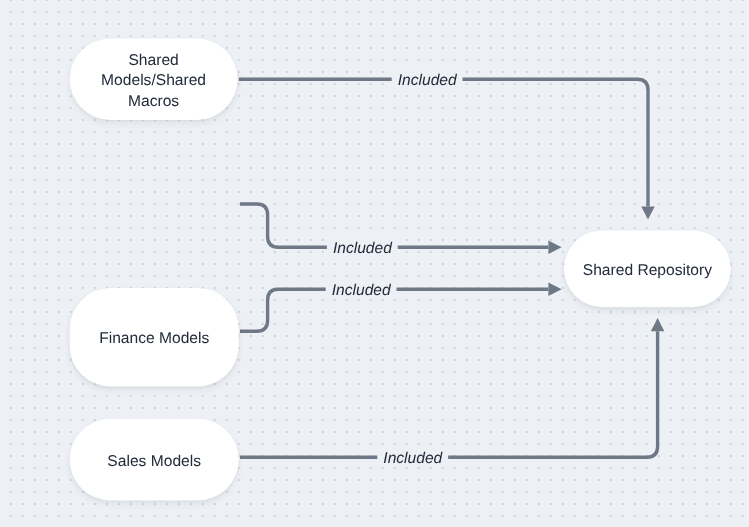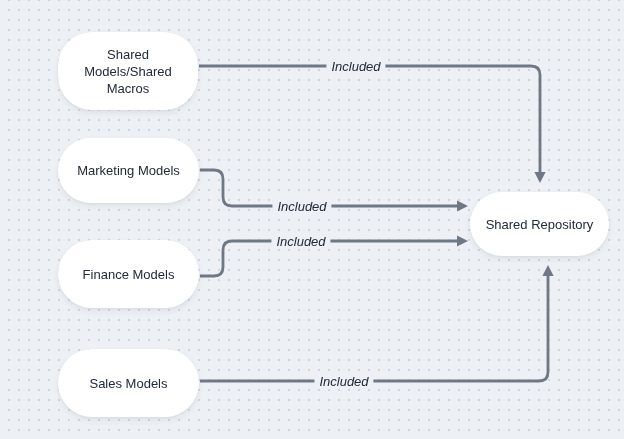--- a/index.html
+++ b/index.html
@@ -41,23 +41,23 @@
     box-shadow: 0 3px 6px rgba(45, 60, 85, 0.07), 0 1px 2px rgba(45, 60, 85, 0.05);
     display: flex;
     align-items: center;
     justify-content: center;
     text-align: center;
     font-size: 13px;
     font-weight: 500;
     line-height: 17px;
     white-space: pre-line;
   }
-  .node-shared-models   { left: 58px;  top: 32px;  width: 140px; height: 78px; text-align: center; }
+  .node-shared-models   { left: 58px;  top: 32px;  width: 140px; height: 68px; text-align: center; }
   .node-marketing       { left: 58px;  top: 138px; width: 141px; height: 65px; }
-  .node-finance         { left: 58px;  top: 240px; width: 141px; height: 68px; }
+  .node-finance         { left: 58px;  top: 240px; width: 141px; height: 82px; }
   .node-sales           { left: 58px;  top: 349px; width: 141px; height: 68px; }
   .node-repository      { left: 470px; top: 192px; width: 139px; height: 64px; }
   .edge-label {
     position: absolute;
     transform: translate(-50%, -50%);
     background: #edf0f4;
     padding: 0 5px;
     font-size: 13px;
     font-weight: 500;
     white-space: nowrap;
@@ -87,23 +87,20 @@
     <path d="M 200 381 H 539 Q 548 381 548 372 V 276"></path>
     <polygon points="548,265 542.4,276 553.6,276"></polygon>
   </svg>
 
   <div class="node node-shared-models">
     <span>Shared
 Models/Shared
 Macros</span>
   </div>
 
-  <div class="node node-marketing">
-    <span>Marketing Models</span>
-  </div>
 
   <div class="node node-finance">
     <span>Finance Models</span>
   </div>
 
   <div class="node node-repository">
     <span>Shared Repository</span>
   </div>
 
   <div class="node node-sales">

